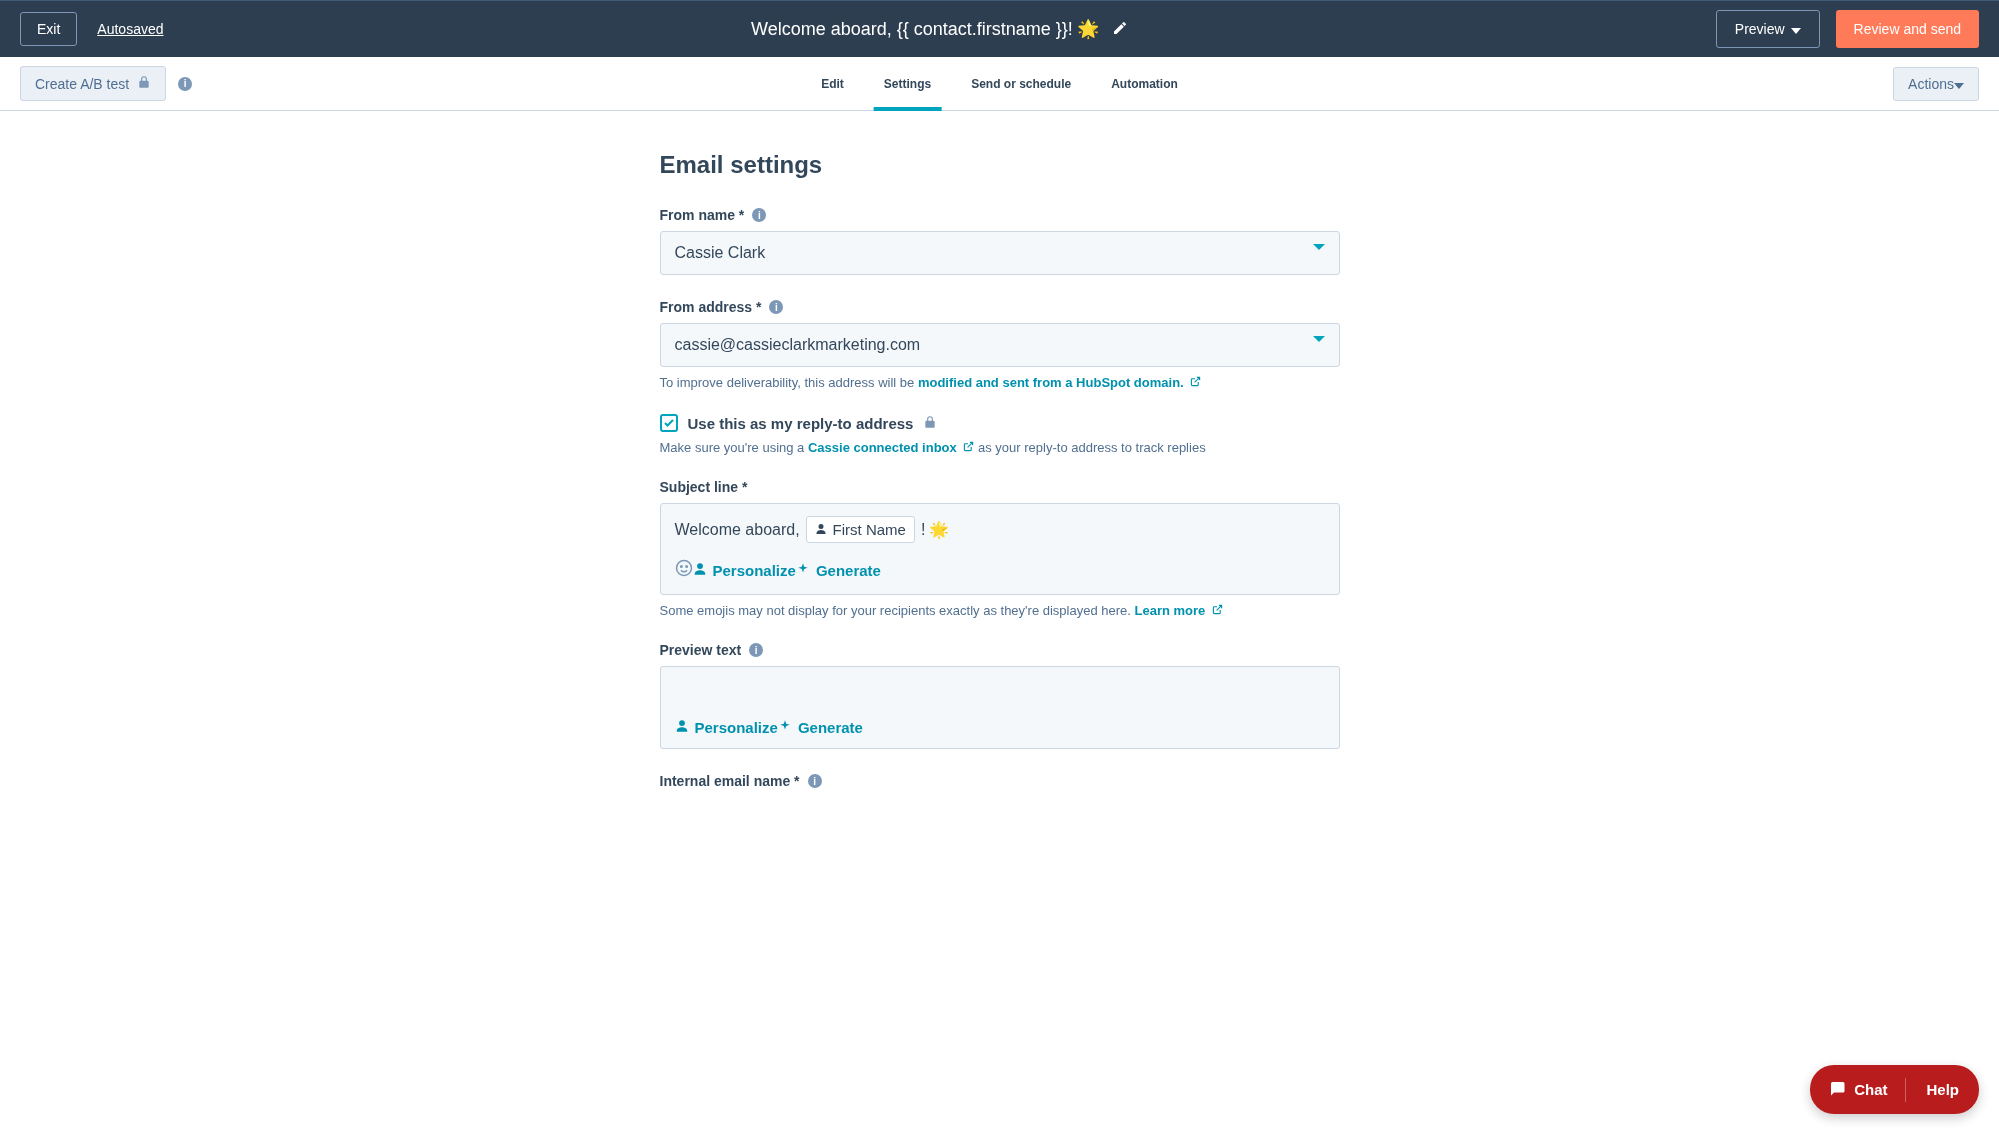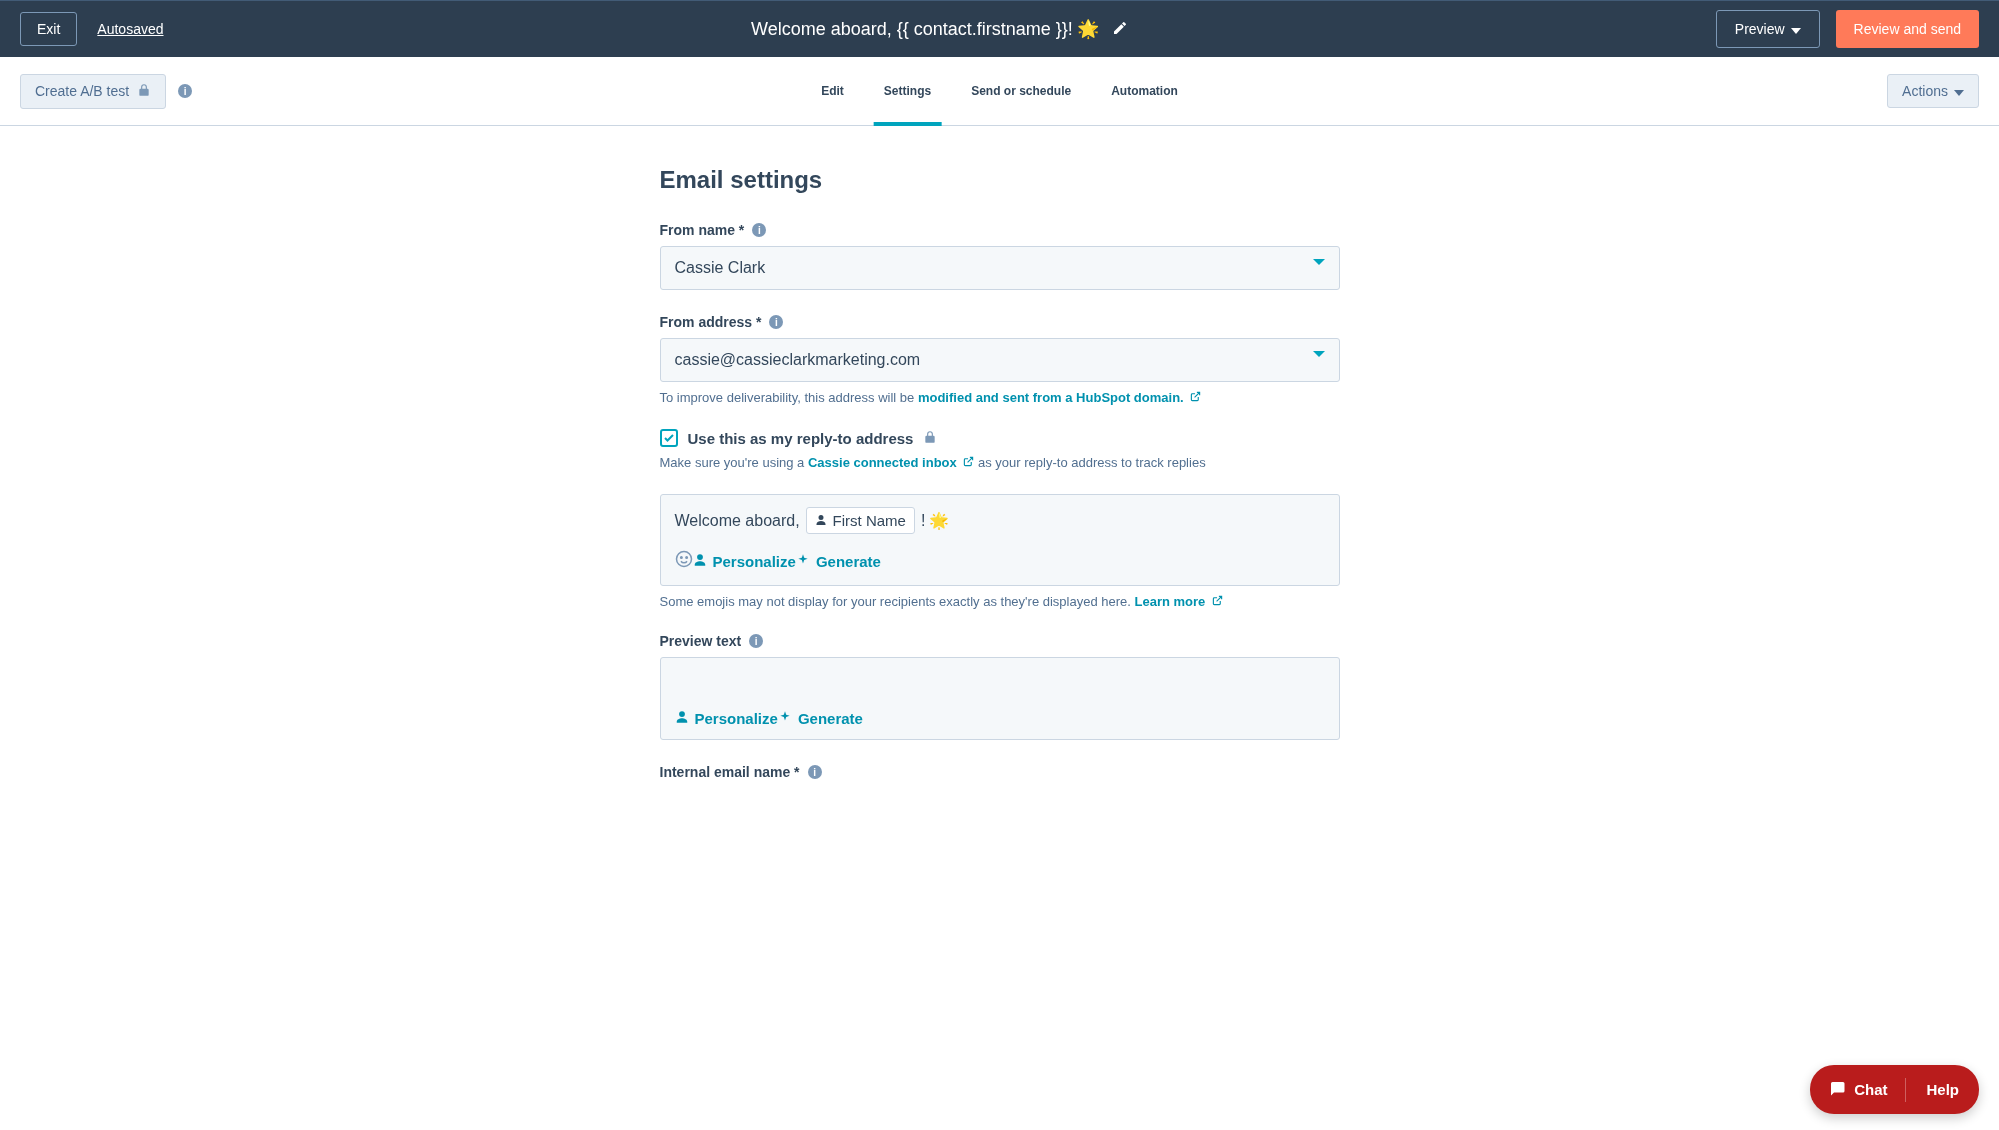--- a/index.html
+++ b/index.html
@@ -11,27 +11,27 @@
     .exit-btn { background: transparent; border: 1px solid #7c98b6; color: #fff; padding: 8px 16px; border-radius: 3px; font-size: 14px; cursor: pointer; }
     .autosaved { color: #fff; text-decoration: underline; font-size: 14px; }
     .topbar-center { flex: 1; display: flex; align-items: center; justify-content: center; gap: 12px; }
     .doc-title { color: #fff; font-size: 18px; font-weight: 400; }
     .edit-icon { color: #fff; cursor: pointer; }
     .topbar-right { display: flex; align-items: flex-start; gap: 16px; }
     .preview-btn { background: transparent; border: 1px solid #7c98b6; color: #fff; padding: 10px 18px; border-radius: 3px; font-size: 14px; cursor: pointer; display: flex; align-items: center; gap: 6px; }
     .send-btn { background: #ff7a59; border: none; color: #fff; padding: 11px 18px; border-radius: 3px; font-size: 14px; cursor: pointer; font-weight: 500; }
 
     
-    .subbar { background: #fff; height: 69px; border-bottom: 1px solid #cbd6e2; display: flex; align-items: center; padding: 0 20px; position: relative; }
+    .subbar { background: #fff; height: 54px; border-bottom: 1px solid #cbd6e2; display: flex; align-items: center; padding: 0 20px; position: relative; }
     .ab-btn { background: #eaf0f6; border: 1px solid #cbd6e2; color: #506e91; padding: 8px 14px; border-radius: 3px; font-size: 14px; cursor: pointer; display: flex; align-items: center; gap: 8px; }
     .subbar-info { display: flex; align-items: center; margin-left: 12px; }
     .subbar-tabs { position: absolute; left: 50%; transform: translateX(-50%); display: flex; gap: 40px; height: 100%; align-items: center; }
     .tab { color: #33475b; font-size: 12px; font-weight: 600; cursor: pointer; height: 100%; display: flex; align-items: center; position: relative; }
     .tab.active::after { content: ""; position: absolute; bottom: -1px; left: -10px; right: -10px; height: 4px; background: #00a4bd; }
-    .actions-btn { margin-left: auto; background: #eaf0f6; border: 1px solid #cbd6e2; color: #506e91; padding: 8px 14px; border-radius: 3px; font-size: 14px; cursor: pointer; display: flex; align-items: center; gap: 6px; }
+    .actions-btn { margin-left: auto; background: #eaf0f6; border: 1px solid #cbd6e2; color: #506e91; padding: 8px 14px; border-radius: 3px; font-size: 14px; cursor: pointer; display: flex; align-items: center; gap: 0; }
 
     
     .content { max-width: 720px; margin: 0 auto; padding: 40px 20px 20px 20px; }
     .page-title { font-size: 24px; font-weight: 700; color: #33475b; margin-bottom: 28px; }
 
     .field-group { margin-bottom: 24px; }
     .field-label { font-size: 14px; font-weight: 600; color: #33475b; margin-bottom: 8px; display: flex; align-items: center; gap: 8px; }
     .info-icon { width: 14px; height: 14px; border-radius: 50%; background: #7c98b6; color: #fff; display: inline-flex; align-items: center; justify-content: center; font-size: 10px; font-weight: bold; }
 
     .select-box { width: 100%; background: #f5f8fa; border: 1px solid #cbd6e2; border-radius: 3px; padding: 12px 14px; display: flex; align-items: flex-start; justify-content: space-between; cursor: pointer; font-size: 16px; color: #33475b; }
@@ -180,20 +180,23 @@
           <svg width="11" height="11" viewBox="0 0 24 24" fill="none" stroke="currentColor" stroke-width="2.5">
               <path d="M18 13v6a2 2 0 01-2 2H5a2 2 0 01-2-2V8a2 2 0 012-2h6M15 3h6v6M10 14L21 3"></path>
             </svg>
         </span>
       </a>
       <span> as your reply-to address to track replies</span>
     </div>
   </div>
 
   <div class="field-group">
+    <div class="field-label">
+      <span>Subject line *</span>
+    </div>
     <div class="rich-box">
       <div class="subject-content">
         <span>Welcome aboard, </span>
         <span class="token-chip">
           <span>
             <svg width="12" height="12" viewBox="0 0 24 24" fill="#33475b">
                 <path d="M12 12a5 5 0 100-10 5 5 0 000 10zm0 2c-4 0-9 2-9 6v2h18v-2c0-4-5-6-9-6z"></path>
               </svg>
           </span>
           <span>First Name</span>

